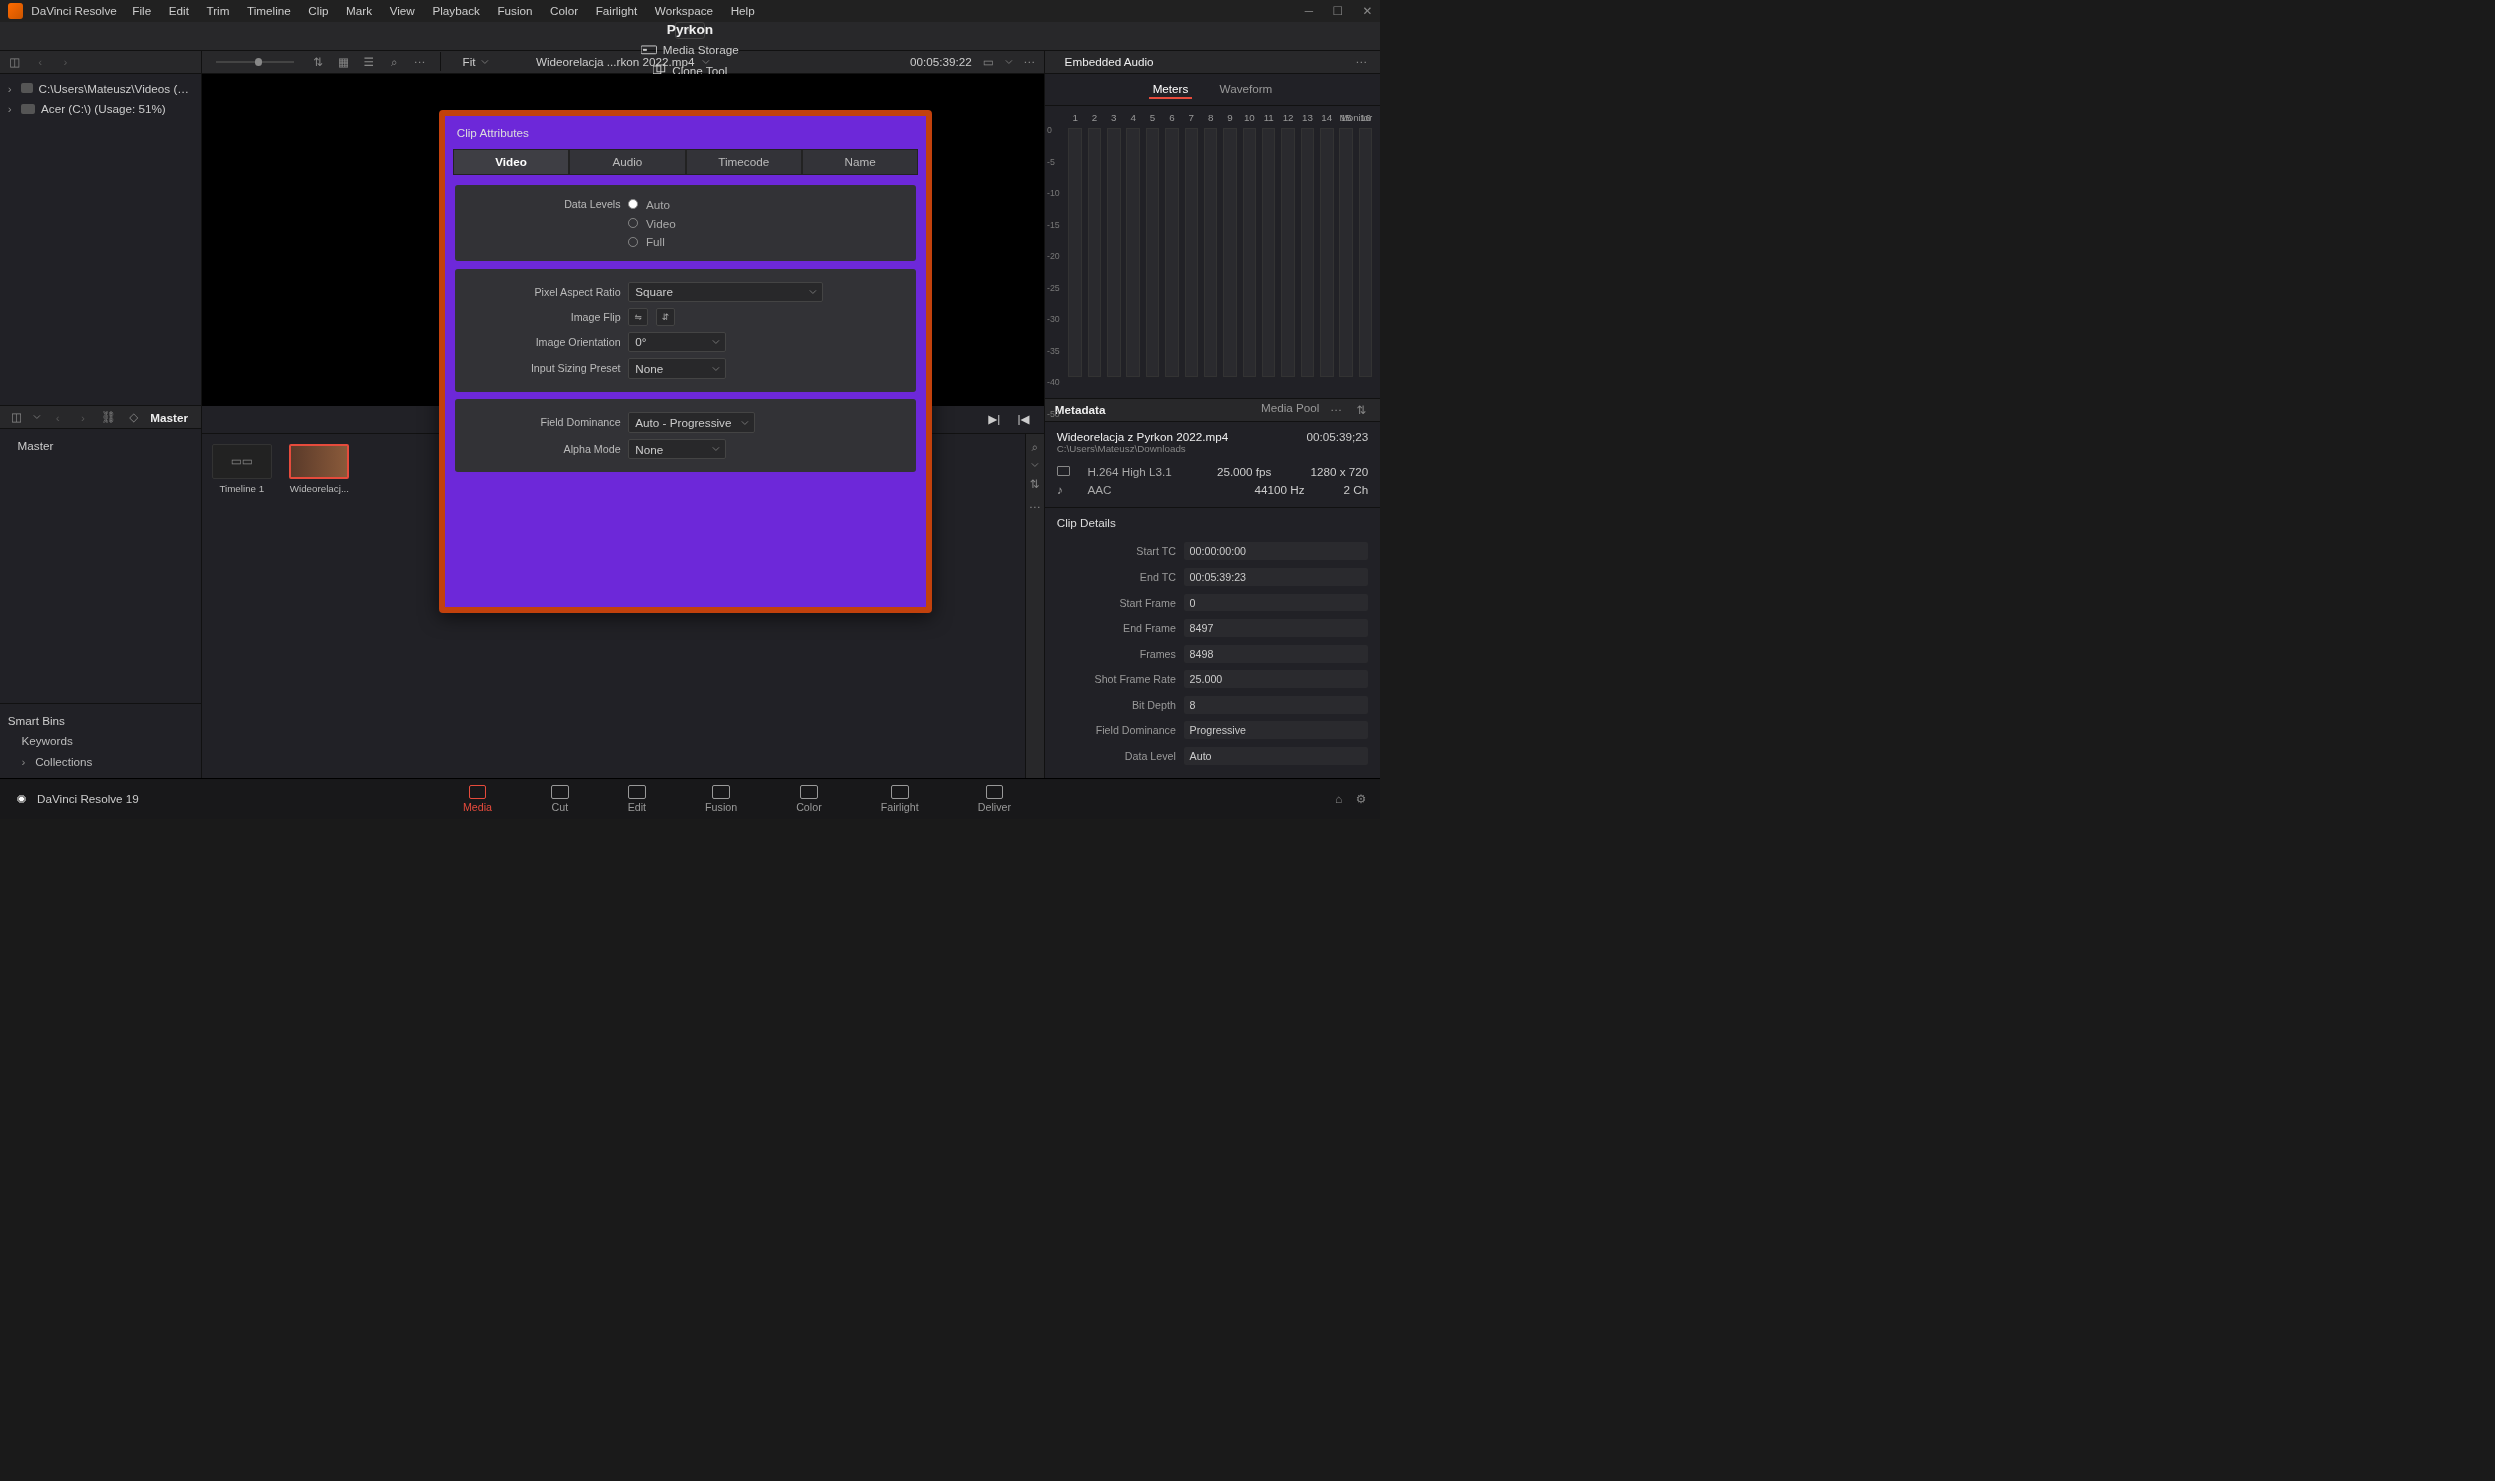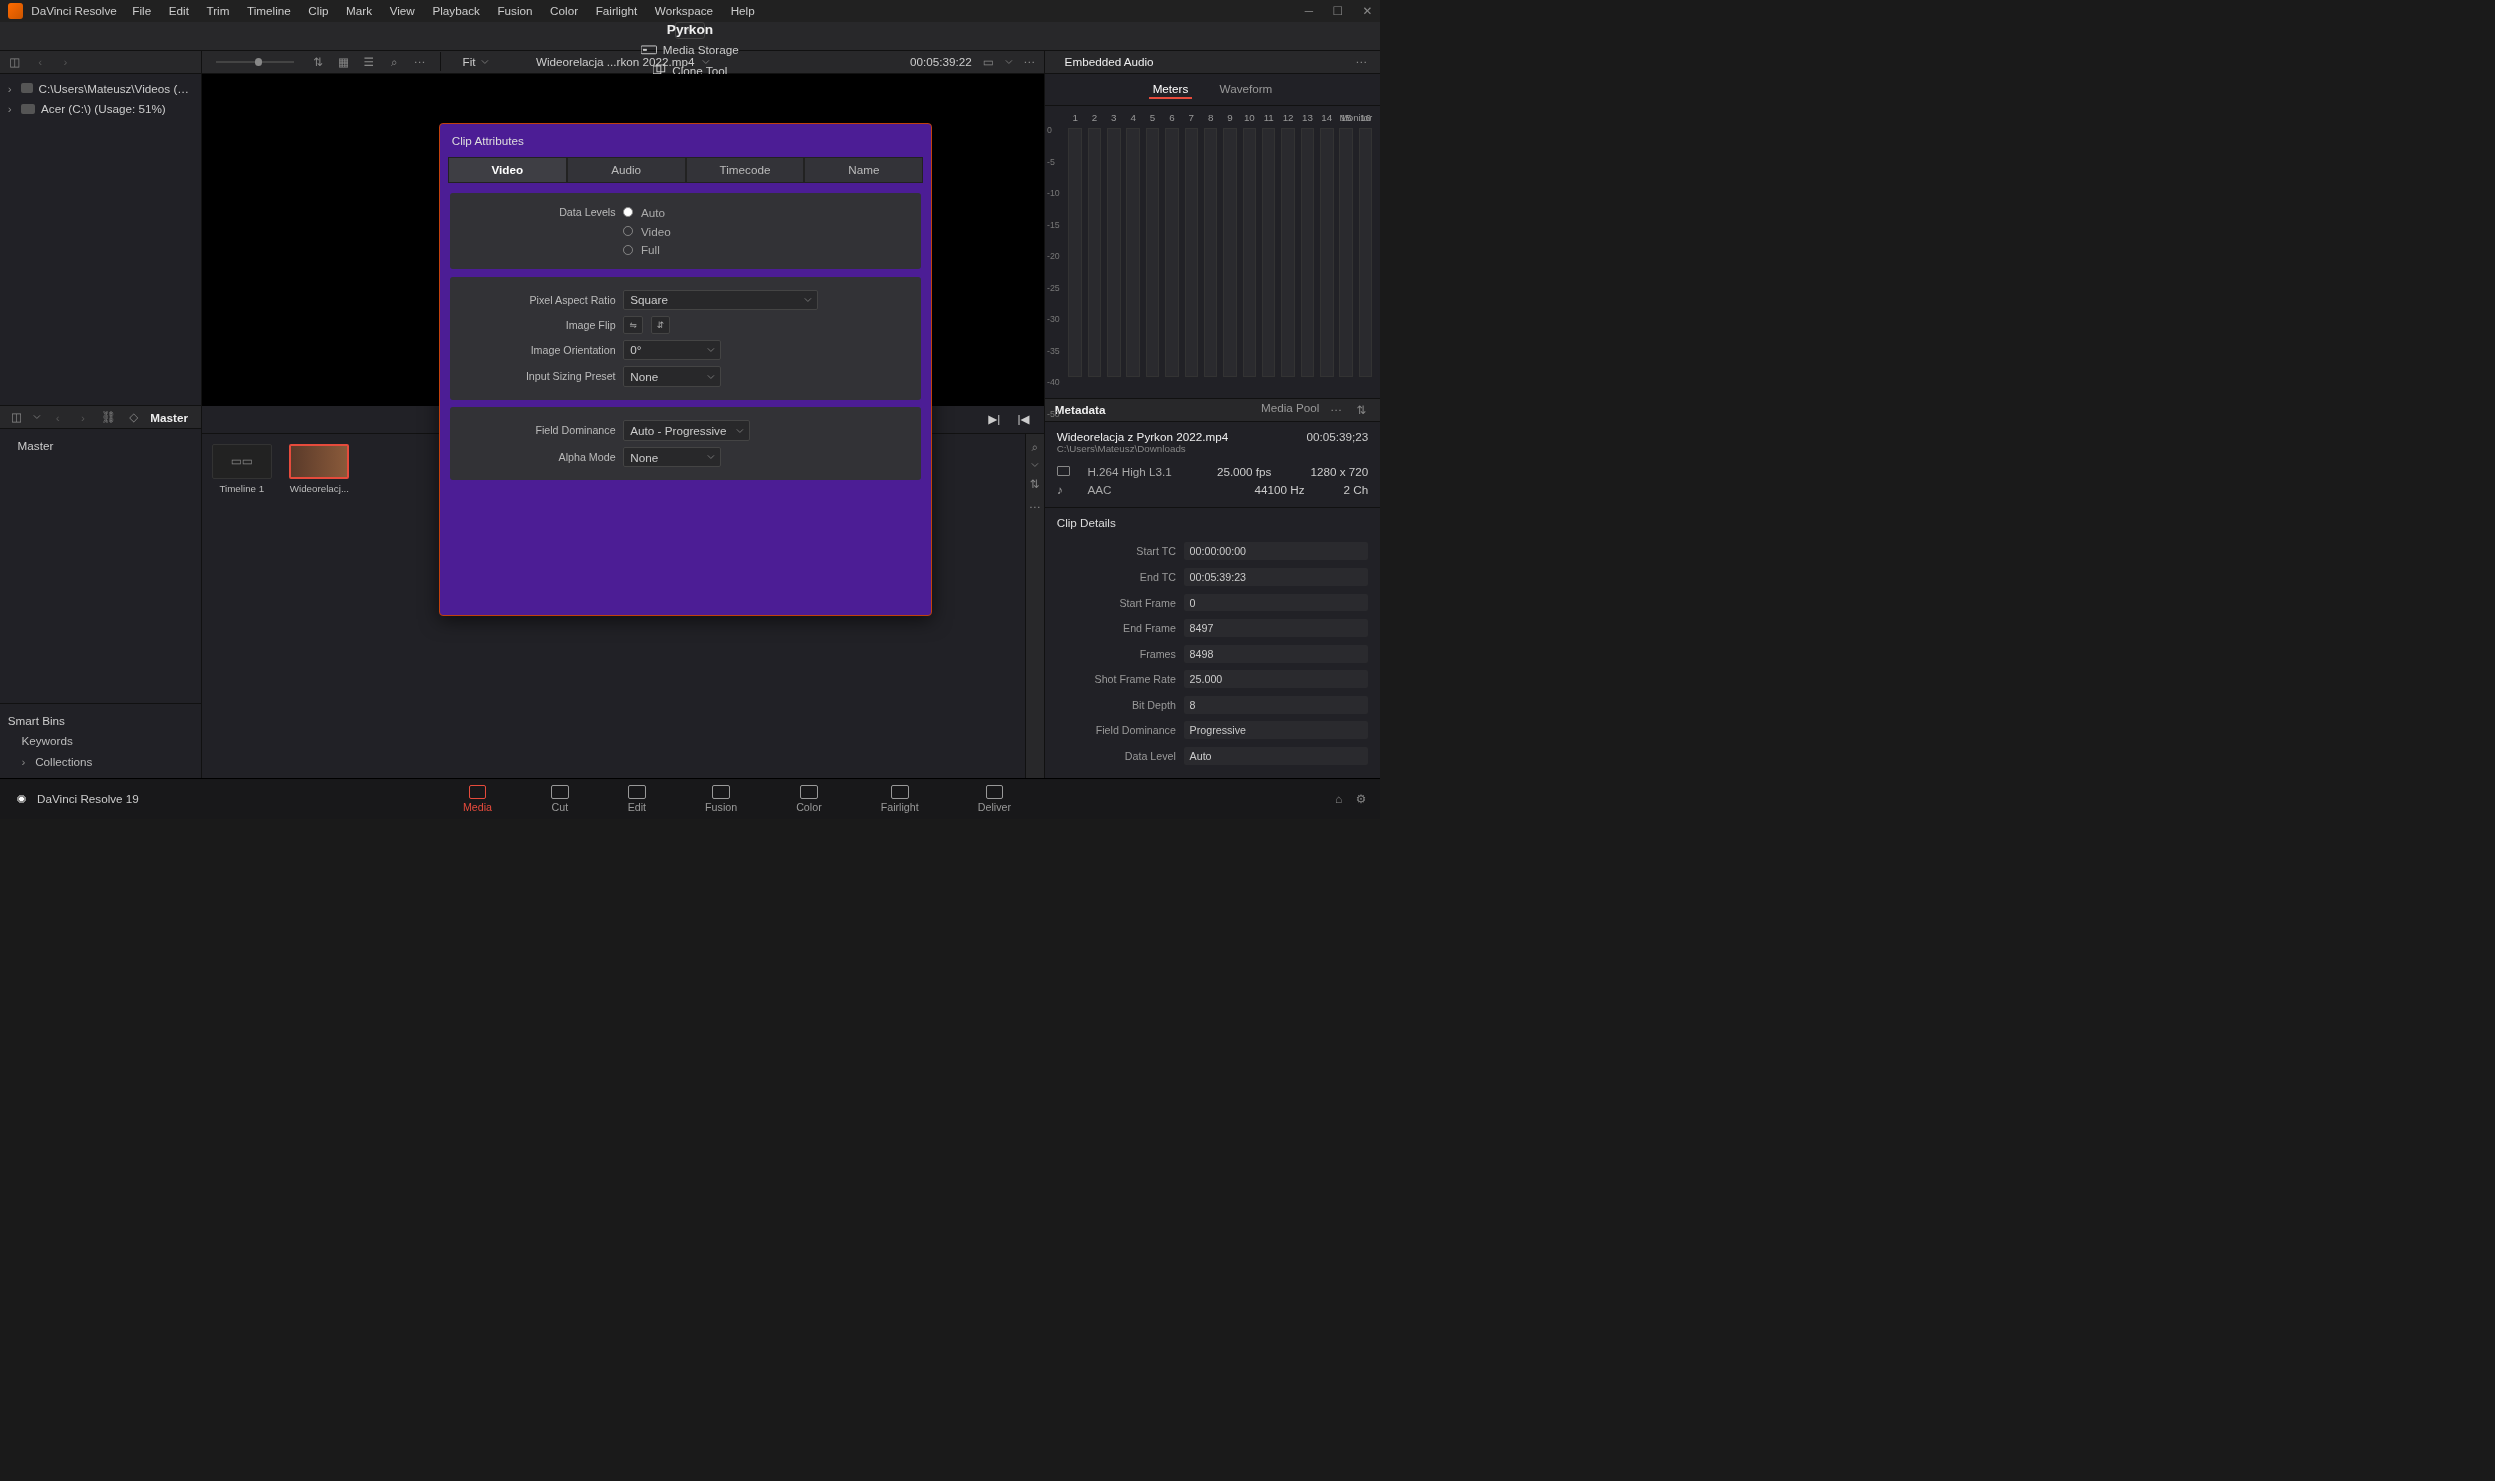--- a/index.html
+++ b/index.html
@@ -103,21 +103,21 @@
 .pagebar { height: 41px; background: #18181a; display: flex; align-items: center; border-top: 1px solid #000; }
 .brand { display: flex; align-items: center; gap: 7.8px; padding: 0 13.7px; color: #ccc; }
 .brand-icon { width: 15.6px; height: 15.6px; background: radial-gradient(circle, #fff 20%, #888 21%, #888 40%, transparent 41%); border-radius: 50%; }
 .pages { flex: 1; display: flex; justify-content: center; gap: 59px; }
 .page { display: flex; flex-direction: column; align-items: center; gap: 2px; color: #999; cursor: pointer; font-size: 10.7px; }
 .page.active { color: #e64b3c; }
 .page-icon { width: 17.6px; height: 13.7px; border: 1px solid currentColor; border-radius: 2px; }
 .pb-right { display: flex; gap: 13.7px; padding: 0 13.7px; color: #888; }
 
 
-.dialog { position: absolute; left: 439px; top: 123px; width: 493px; background: #4c1d95; border: 1px solid #c2410c; border-radius: 3.9px; box-shadow: 0 3.9px 19.5px rgba(0,0,0,0.6); z-index: 100; }
+.dialog { position: absolute; left: 439px; top: 110px; width: 493px; background: #6d28d9; border: 6px solid #c2410c; border-radius: 3.9px; box-shadow: 0 3.9px 19.5px rgba(0,0,0,0.6); z-index: 100; }
 .dlg-title { padding: 9.8px 11.7px; color: #ddd; font-size: 11.7px; }
 .dlg-tabs { display: flex; margin: 0 7.8px; }
 .dlg-tab { flex: 1; text-align: center; padding: 5.9px; background: #333338; color: #bbb; cursor: pointer; border: 1px solid #222; }
 .dlg-tab.active { background: #3e3e44; color: #fff; font-weight: 600; }
 .dlg-body { padding: 9.8px; }
 .dlg-group { background: #323236; border-radius: 2.9px; padding: 9.8px; margin-bottom: 7.8px; }
 .dlg-row { display: flex; align-items: center; padding: 2.9px 0; gap: 7.8px; }
 .dlg-lbl { width: 156px; text-align: right; color: #bbb; font-size: 10.7px; }
 .dlg-select { background: #28282a; border: 1px solid #444; color: #ccc; padding: 2.9px 5.9px; border-radius: 2px; display: flex; align-items: center; justify-content: space-between; min-width: 98px; cursor: pointer; }
 .dlg-select.wide { min-width: 195px; }

